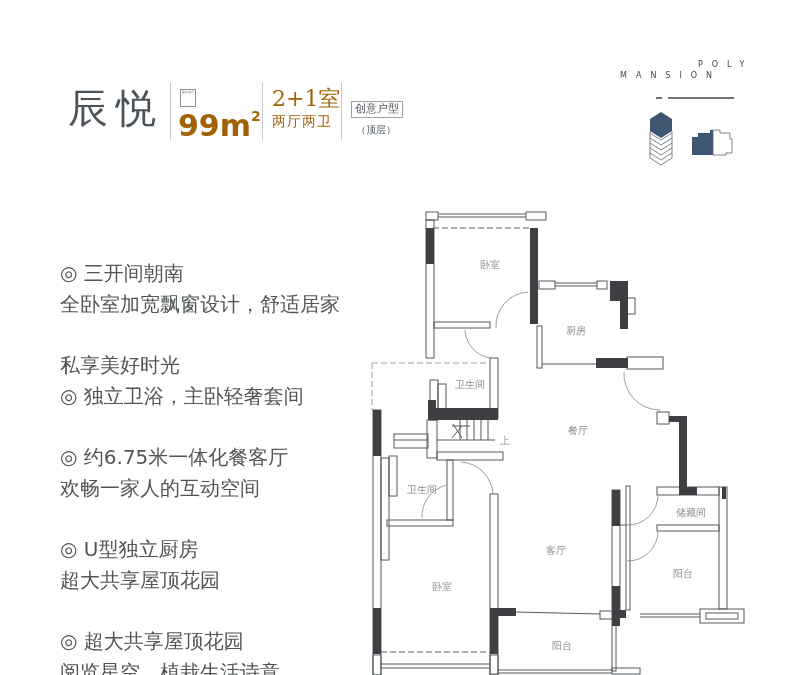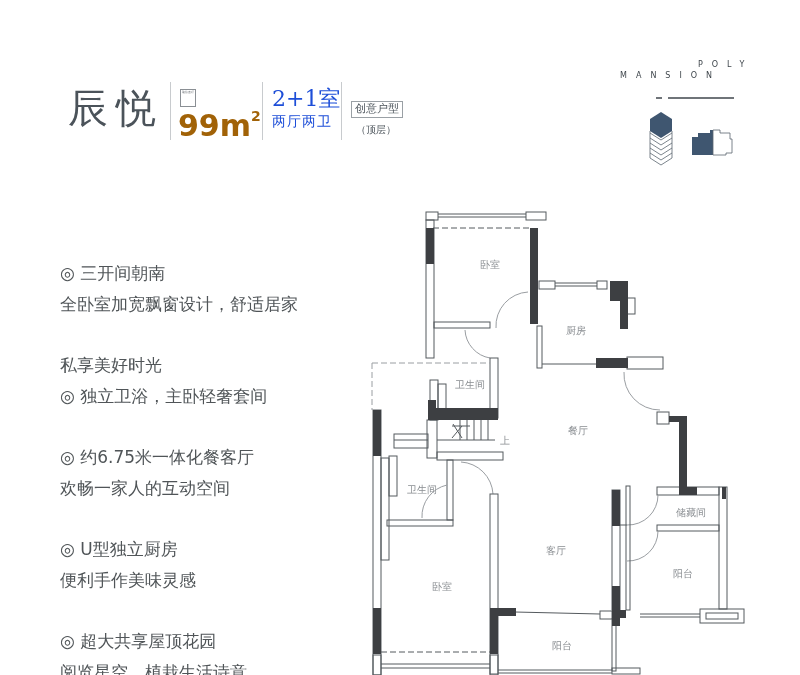--- a/index.html
+++ b/index.html
@@ -3,29 +3,29 @@
 <meta charset="utf-8">
 <style>
   html,body{margin:0;padding:0;background:#ffffff;}
   body{width:800px;height:675px;position:relative;overflow:hidden;font-family:"DejaVu Sans","Liberation Sans",sans-serif;color:#4a4f55;}
   .header{position:absolute;left:0;top:0;width:800px;height:180px;}
   .title{position:absolute;left:68px;top:84px;font-family:"DejaVu Serif","Liberation Serif",serif;font-size:40px;color:#4b535a;letter-spacing:8px;line-height:48px;}
   .vline{position:absolute;width:1px;background:#c8cbce;}
   .seal{position:absolute;left:180px;top:89px;width:14px;height:16px;border:1px solid #8a8f94;font-size:3px;line-height:4px;color:#6a6f74;text-align:center;overflow:hidden;}
   .area{position:absolute;left:178px;top:103px;font-family:"DejaVu Sans",sans-serif;font-weight:bold;font-size:30px;color:#a16207;line-height:34px;text-align:center;}
   .area sup{font-size:14px;position:relative;top:-4px;}
-  .rooms{position:absolute;left:272px;top:86px;font-family:"DejaVu Serif","Liberation Serif",serif;font-size:22px;color:#1d4ed8;line-height:26px;}
+  .rooms{position:absolute;left:272px;top:86px;font-family:"DejaVu Serif","Liberation Serif",serif;font-size:22px;color:#a16207;line-height:26px;}
   .rooms .sub{font-family:"DejaVu Sans",sans-serif;font-size:14px;line-height:18px;letter-spacing:1px;}
   .type-badge{position:absolute;left:351px;top:101px;border:1px solid #9aa0a5;font-size:11px;padding:1px 3px;color:#4b535a;line-height:13px;font-family:Liberation Mono, monospace;}
   .type-sub{position:absolute;left:356px;top:123px;font-size:10px;color:#4b535a;}
   .brand{position:absolute;left:620px;top:60px;width:120px;font-family:"DejaVu Sans",sans-serif;font-size:8px;color:#3f464c;}
   .brand .l1{position:absolute;left:78px;top:0;letter-spacing:9px;}
   .brand .l2{position:absolute;left:0;top:11px;letter-spacing:9px;}
   .features{position:absolute;left:60px;top:258px;width:290px;}
-  .feat{margin-bottom:30px;font-size:17px;line-height:31px;color:#505558;}
+  .feat{margin-bottom:30px;font-size:20px;line-height:31px;color:#505558;}
   .plan{position:absolute;left:360px;top:200px;}
 </style>
 </head>
 <body>
 
 <div class="header">
   <div class="title">辰悦</div>
   <div class="vline" style="left:170px;top:82px;height:58px;"></div>
   <div class="seal">建筑面积</div>
   <div class="area"><span>99m</span><sup>2</sup></div>
@@ -69,21 +69,21 @@
   <div class="feat">
     <div>私享美好时光</div>
     <div>◎ 独立卫浴，主卧轻奢套间</div>
   </div>
   <div class="feat">
     <div>◎ 约6.75米一体化餐客厅</div>
     <div>欢畅一家人的互动空间</div>
   </div>
   <div class="feat">
     <div>◎ U型独立厨房</div>
-    <div>便利手作美味灵感</div>
+    <div>超大共享屋顶花园</div>
   </div>
   <div class="feat">
     <div>◎ 超大共享屋顶花园</div>
     <div>阅览星空，植栽生活诗意</div>
   </div>
 </div>
 
 <svg class="plan" width="400" height="475" viewBox="360 200 400 475" font-family="DejaVu Sans, sans-serif">
   <g fill="none" stroke="#555a5e" stroke-width="1">
 

